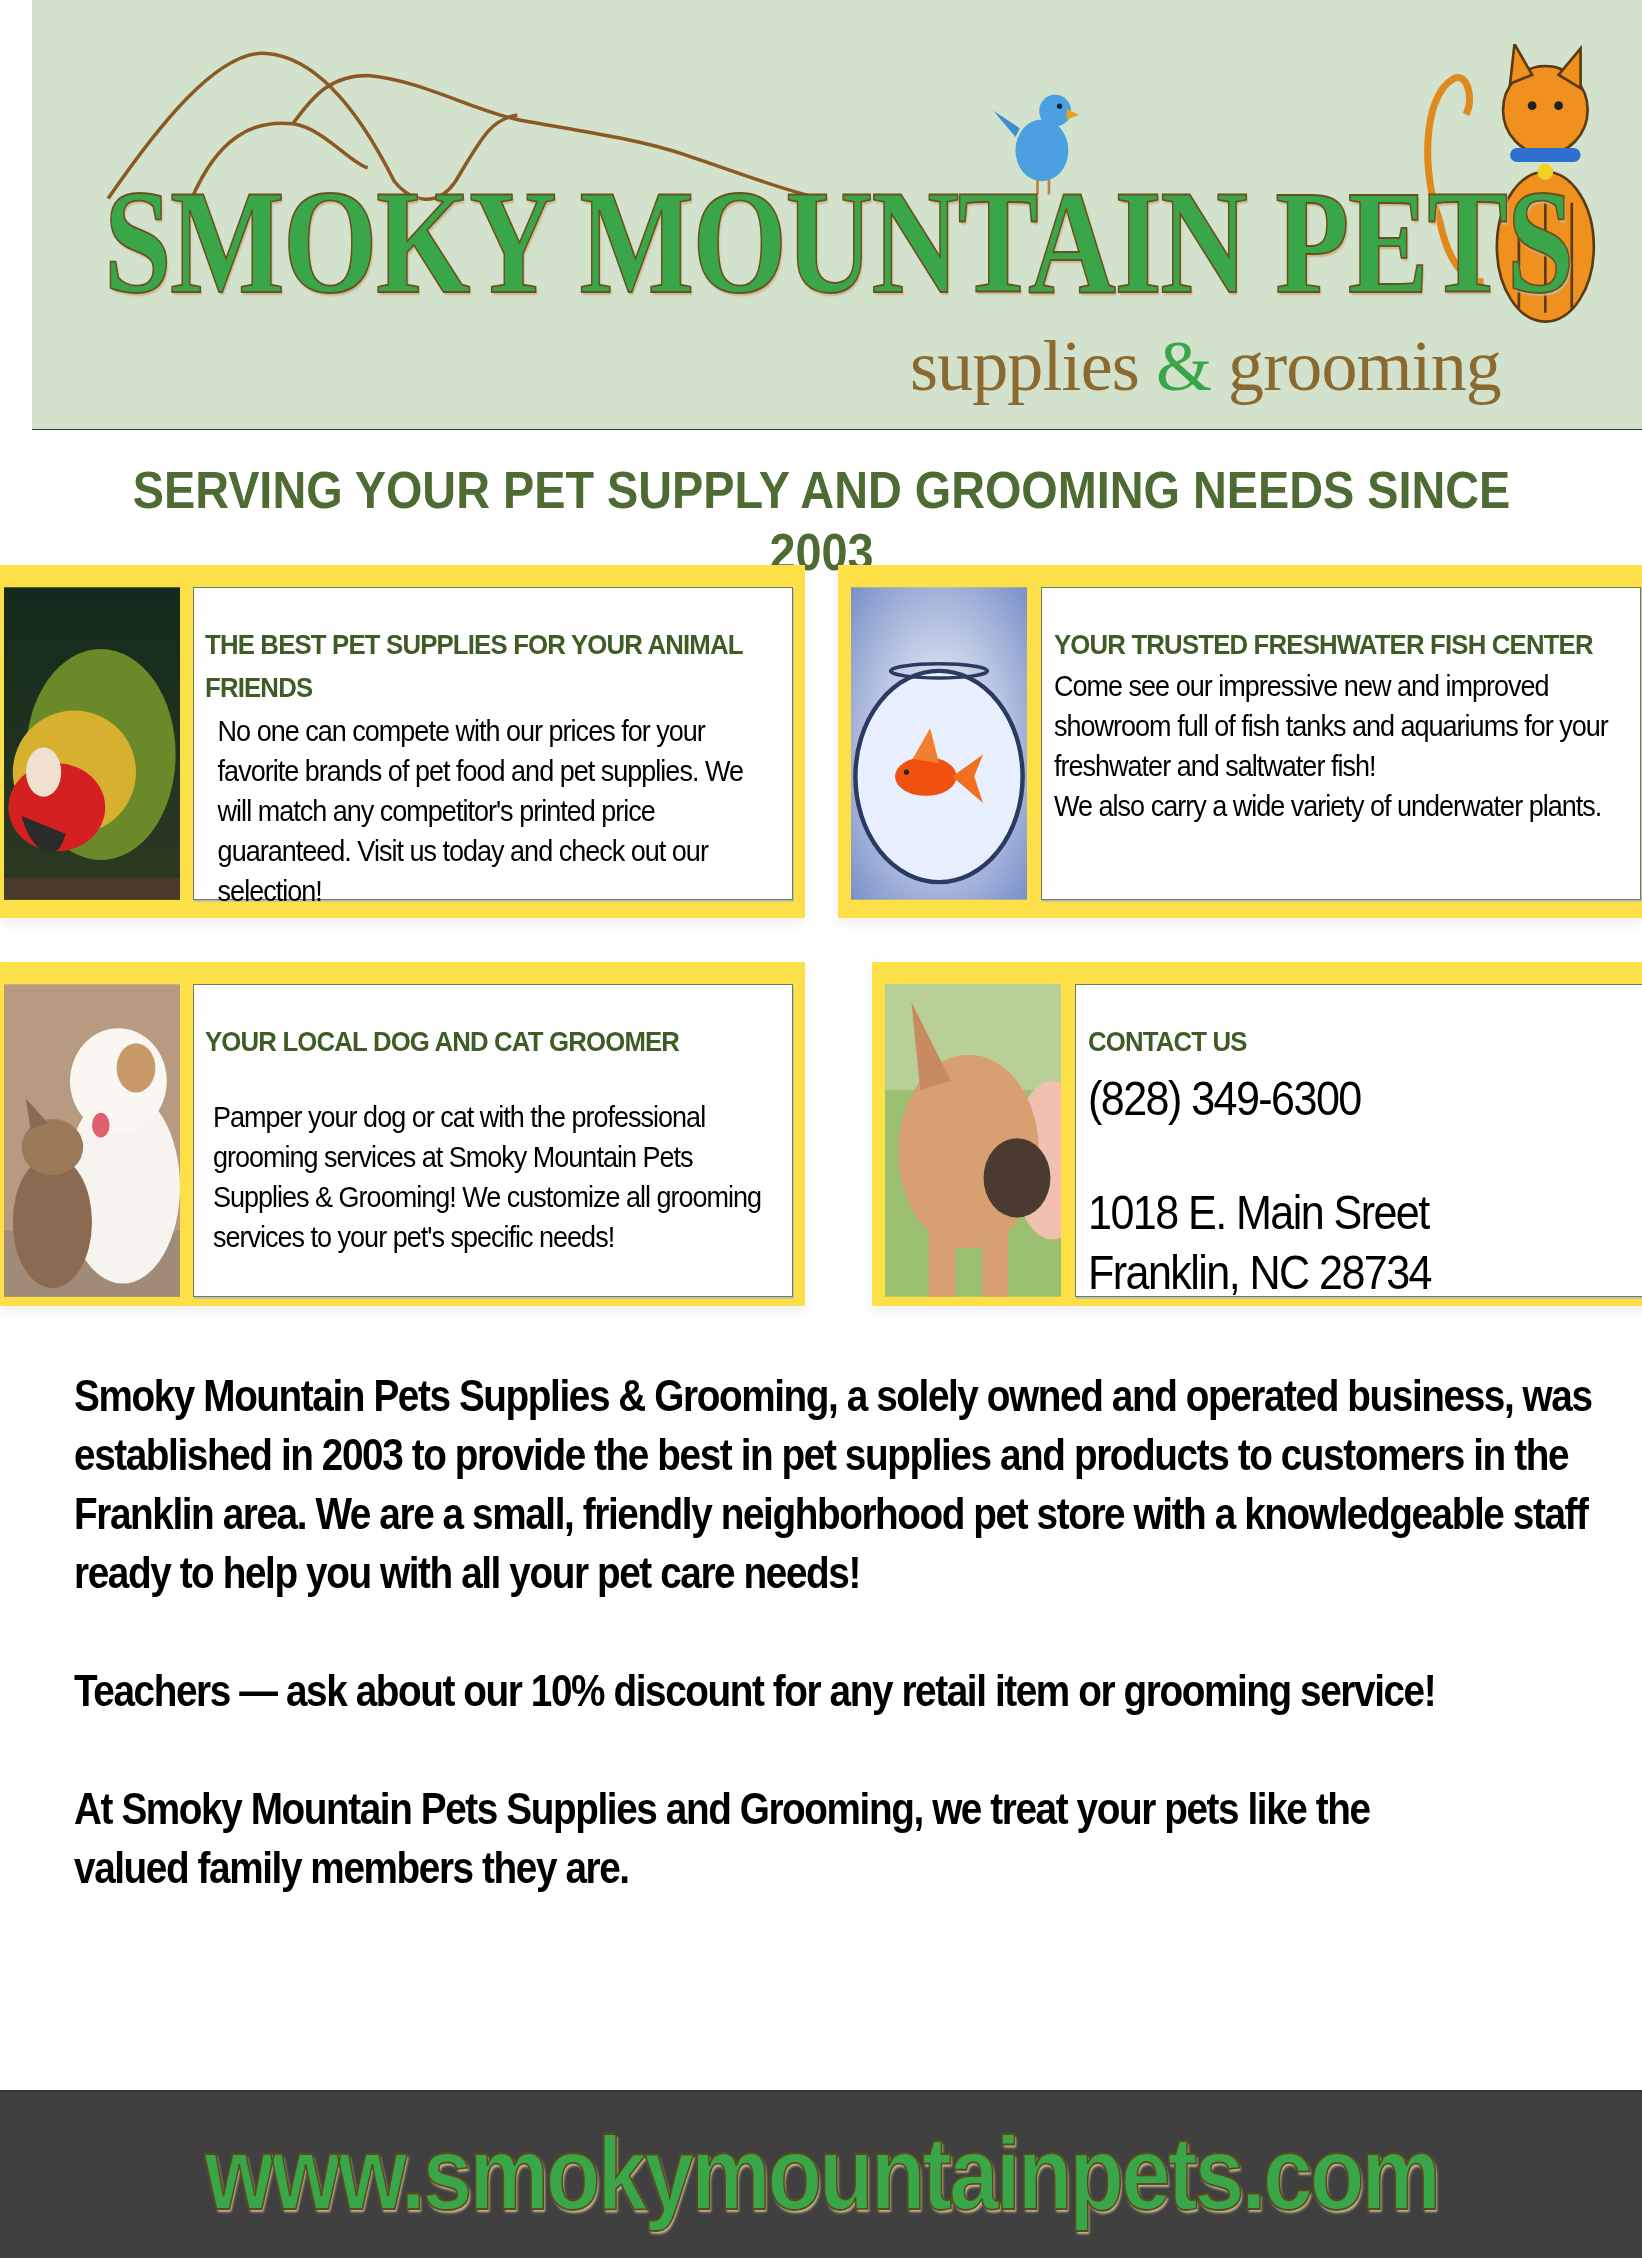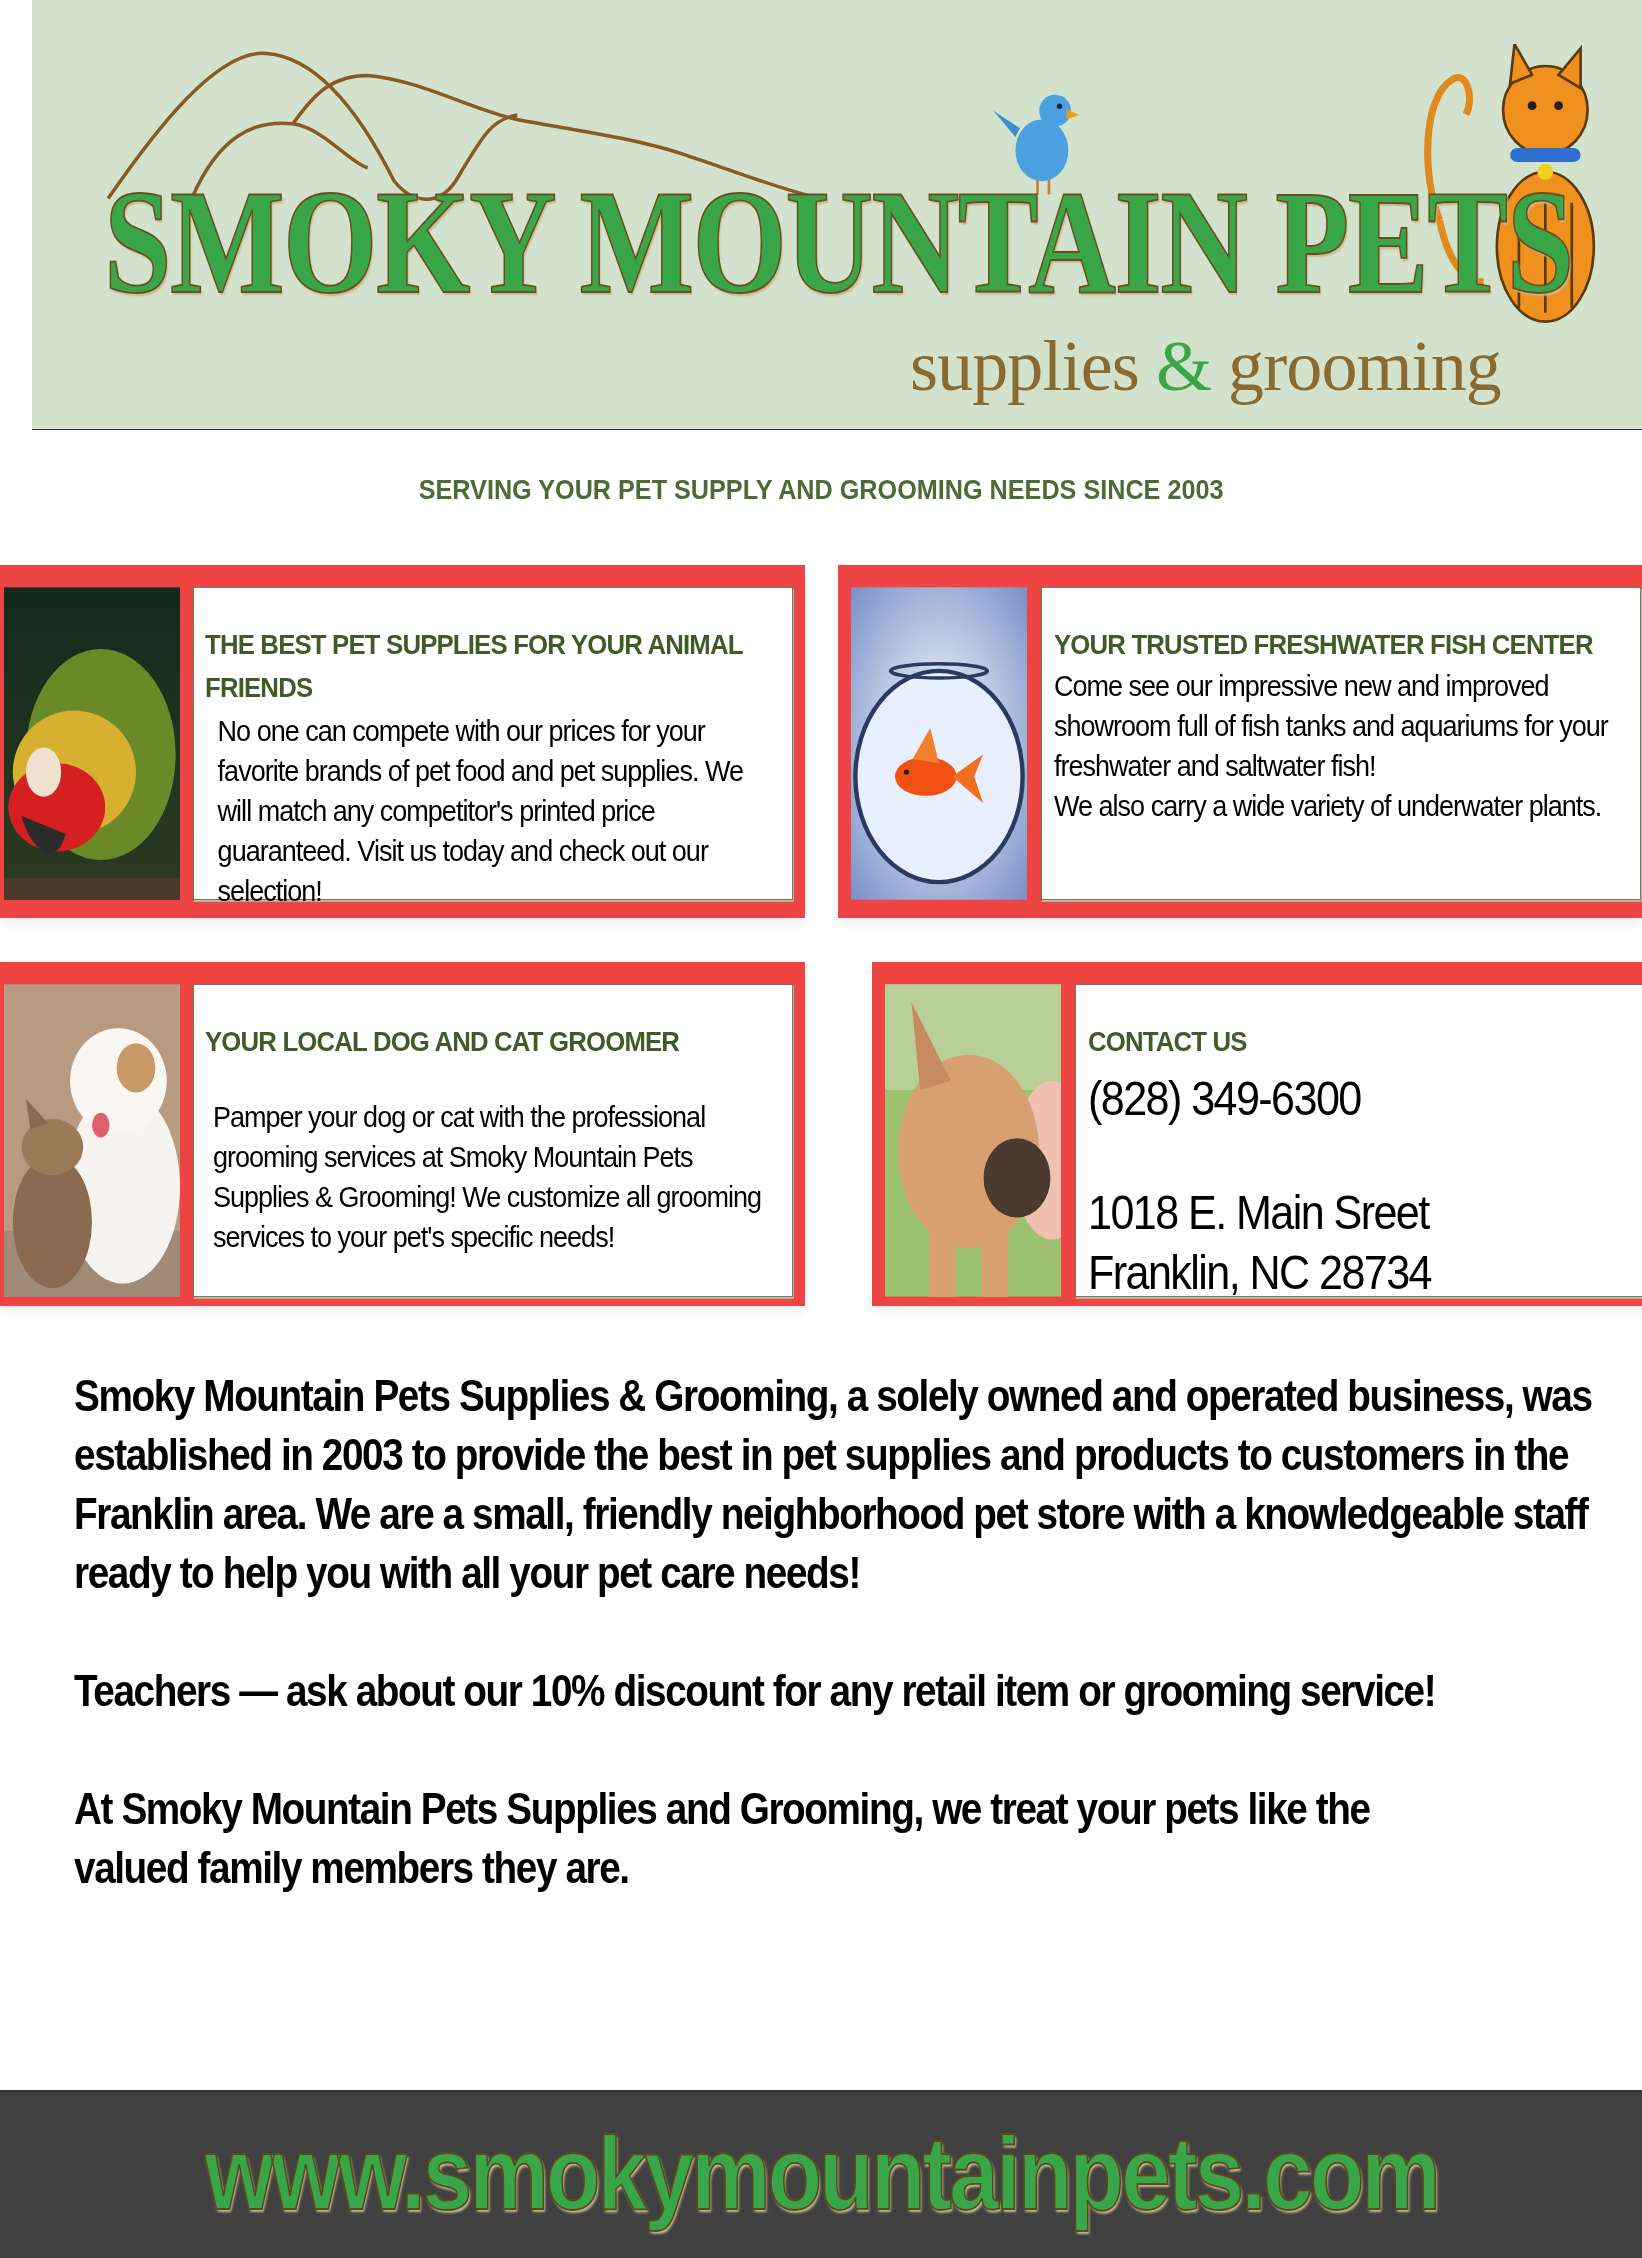--- a/index.html
+++ b/index.html
@@ -29,27 +29,27 @@
     white-space: nowrap;
   }
   .brand-sub .amp { color: #3aa64a; }
   .bird-icon { position: absolute; left: 957px; top: 84px; }
   .cat-icon { position: absolute; left: 1381px; top: 44px; }
 
   
   .tagline {
     position: absolute; left: 0; top: 459px; width: 1643px; text-align: center;
     font-family: "Liberation Sans", sans-serif; font-weight: bold;
-    font-size: 28px; line-height: 62px; color: #4e6b34;
+    font-size: 52px; line-height: 62px; color: #4e6b34;
   }
   .tagline span { display: inline-block; transform: scaleX(0.9); }
 
   
   .card {
-    position: absolute; background: #ef4444;
+    position: absolute; background: #fde047;
     box-shadow: 0 5.3px 12.4px rgba(0,0,0,0.07);
   }
   .card .photo { position: absolute; top: 22px; width: 176px; height: 313px; overflow: hidden; }
   .card .box {
     position: absolute; top: 22px; height: 313px; background: #fff;
     border: 1.8px solid #6d7d5b; box-shadow: 0.9px 1.8px 0 #b8c2ab;
   }
   .card .heading {
     font-family: "Liberation Sans", sans-serif; font-weight: bold;
     font-size: 28px; line-height: 43px; color: #3f5c26; letter-spacing: -0.9px;

